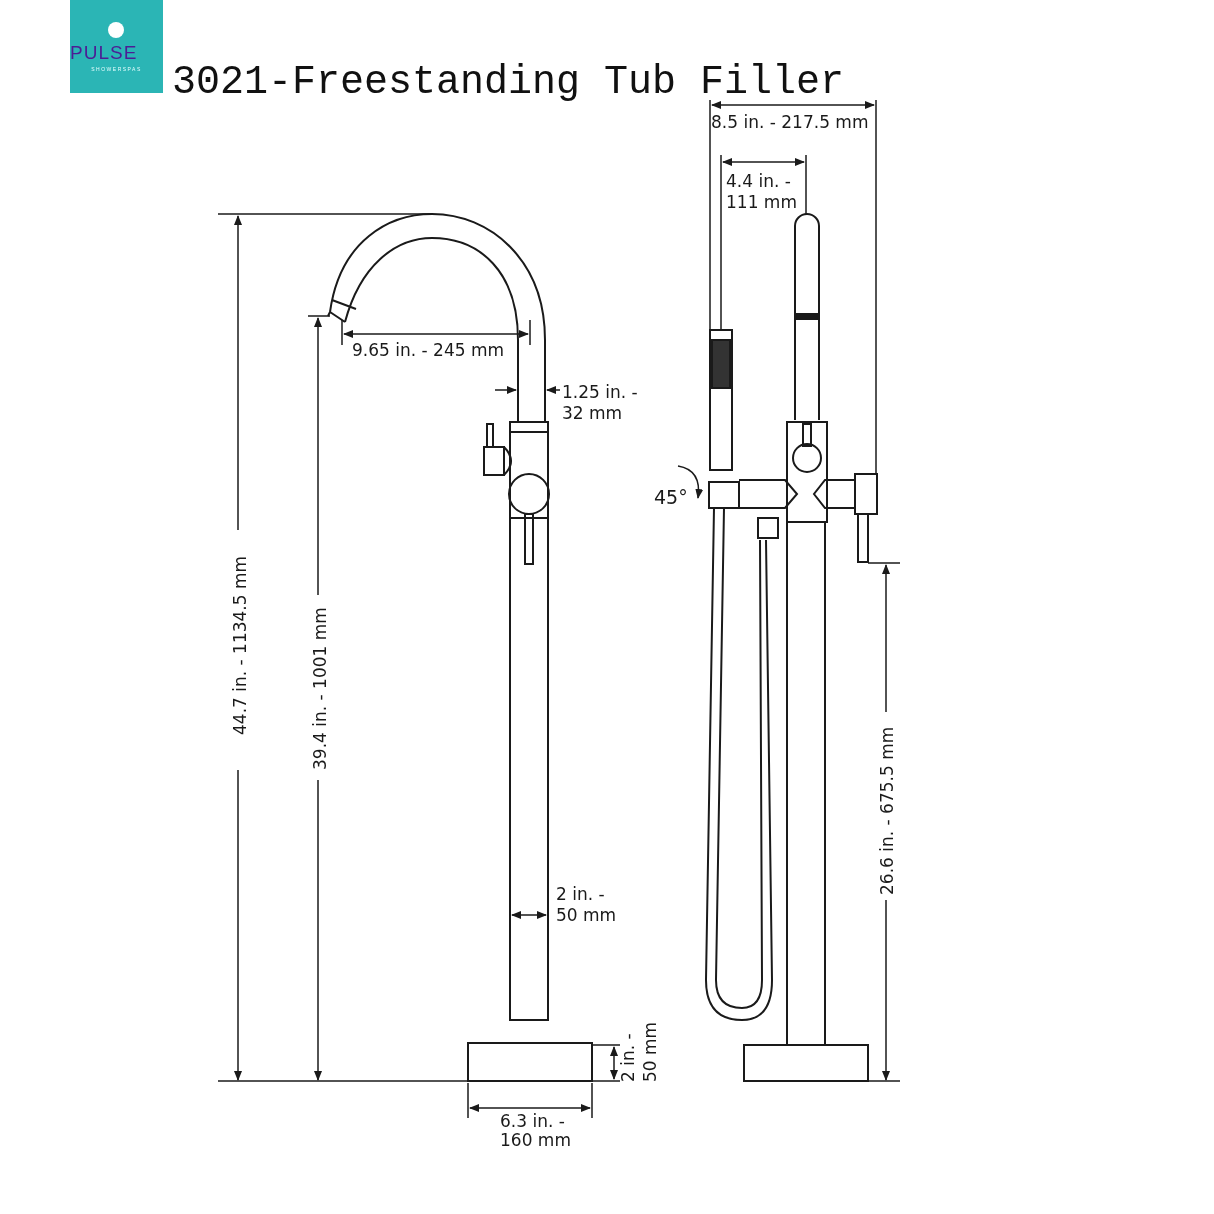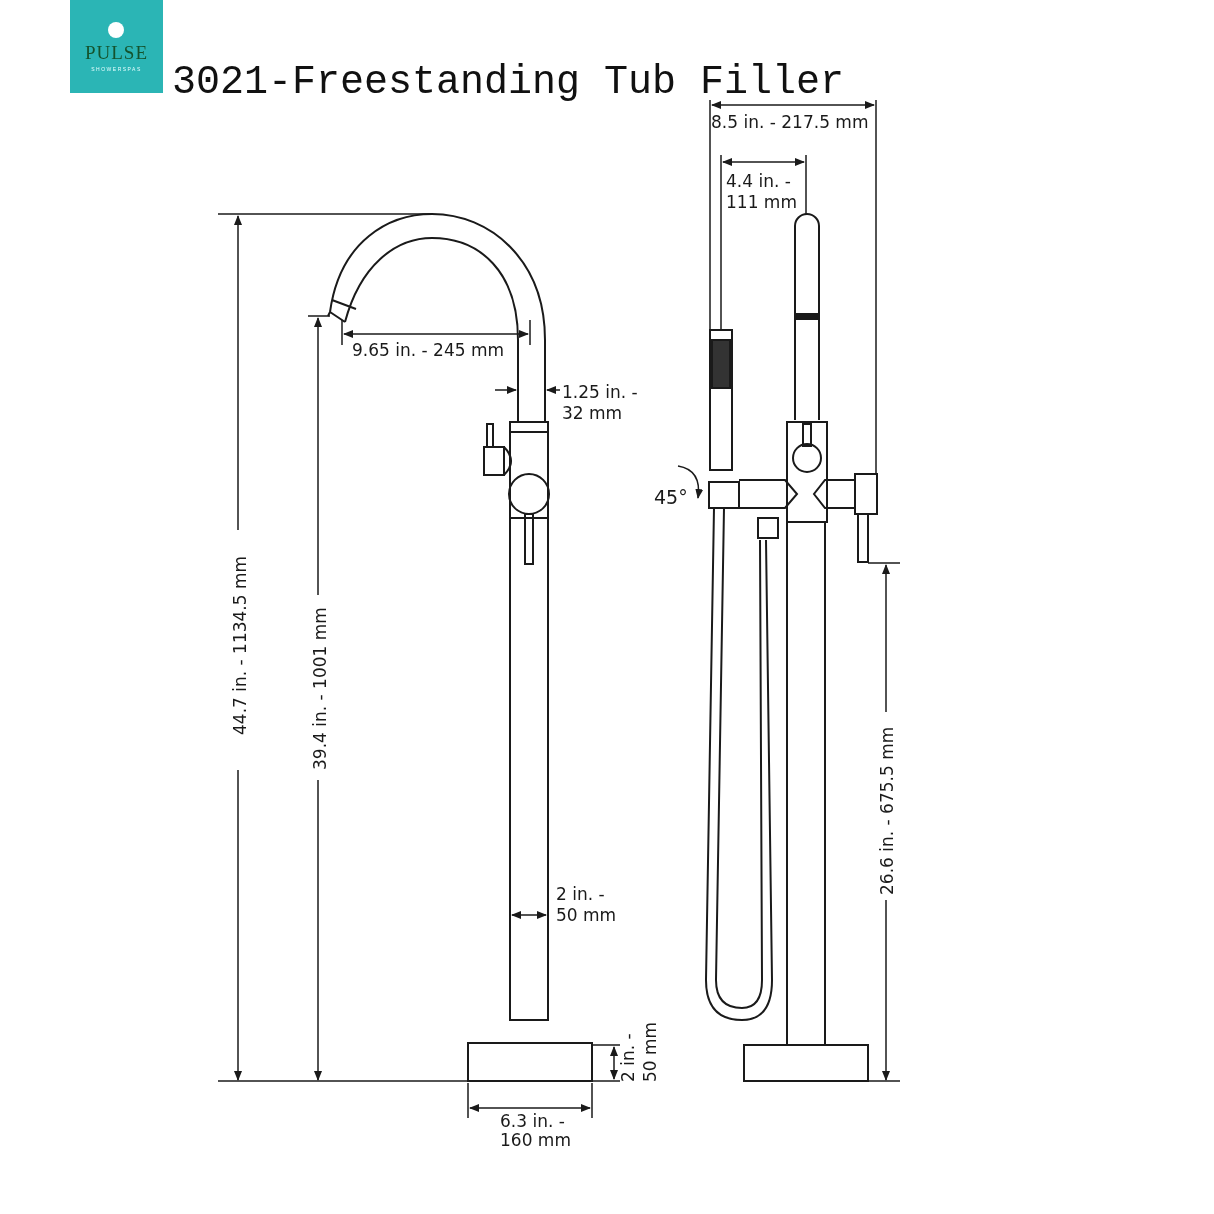--- a/index.html
+++ b/index.html
@@ -1,18 +1,18 @@
 <!DOCTYPE html>
 <html><head>
 <meta charset="utf-8">
 <style>
   html,body{margin:0;padding:0;background:#fff;}
   body{width:1214px;height:1214px;position:relative;overflow:hidden;font-family:"DejaVu Sans","Liberation Sans",sans-serif;color:#1a1a1a;}
   .logo{position:absolute;left:70px;top:0;width:93px;height:93px;background:#2bb5b5;}
-  .logo .brand{position:absolute;left:0;width:93px;top:42px;text-align:center;color:#14532d;font-size:19px;letter-spacing:1px;font-family:Liberation Serif, serif;}
+  .logo .brand{position:absolute;left:0;width:93px;top:42px;color:#4c1d95;font-size:19px;letter-spacing:1px;font-family:Liberation Sans, sans-serif;}
   .logo .sub{position:absolute;left:0;width:93px;top:66px;text-align:center;color:#e8ffff;font-size:5px;letter-spacing:1.5px;font-family:"Liberation Sans",sans-serif;}
   .logo .ball{position:absolute;left:38px;top:22px;width:16px;height:16px;border-radius:50%;background:#fff;}
   .title{position:absolute;left:172px;top:60px;font-size:40px;font-family:Liberation Mono, monospace;color:#111;white-space:nowrap;}
   svg{position:absolute;left:0;top:0;}
   .dim{font-family:"DejaVu Sans",sans-serif;font-size:17px;fill:#1a1a1a;}
 </style>
 </head>
 <body>
 
 <div class="logo">

